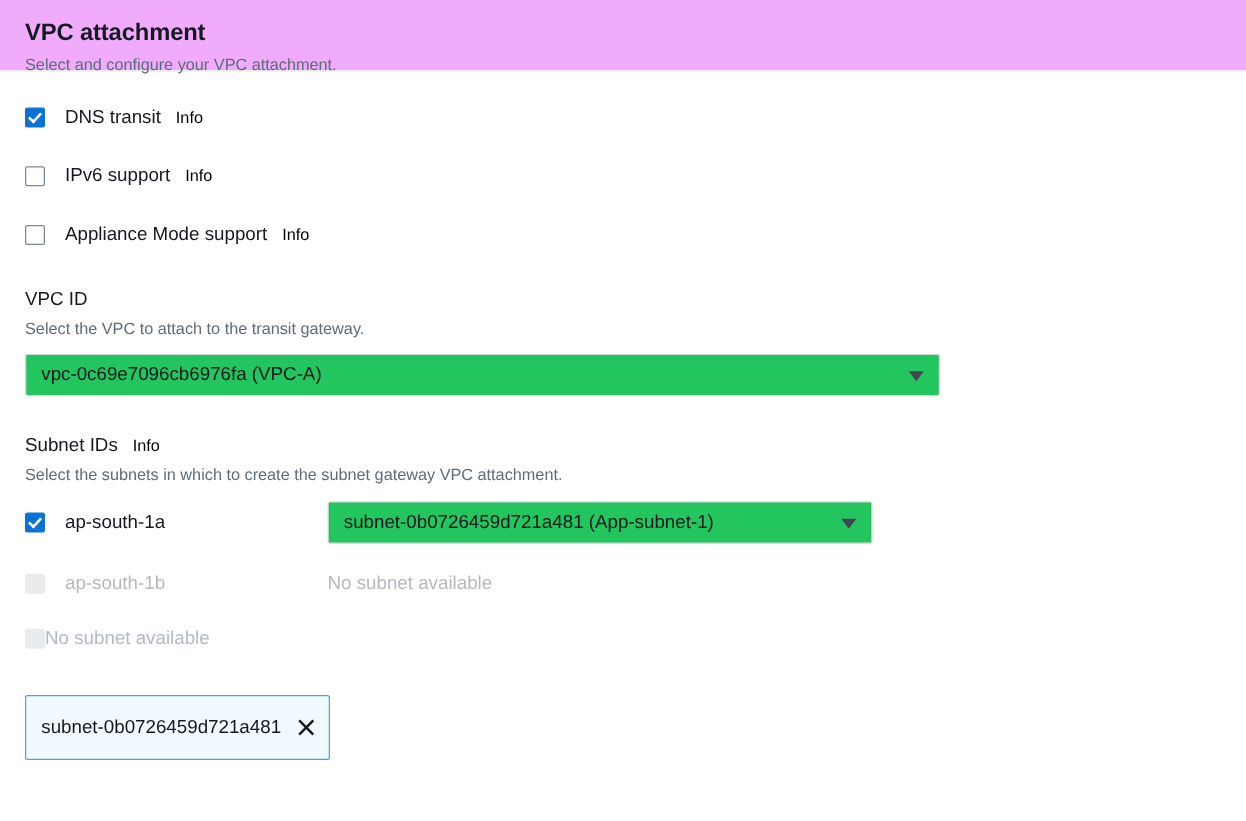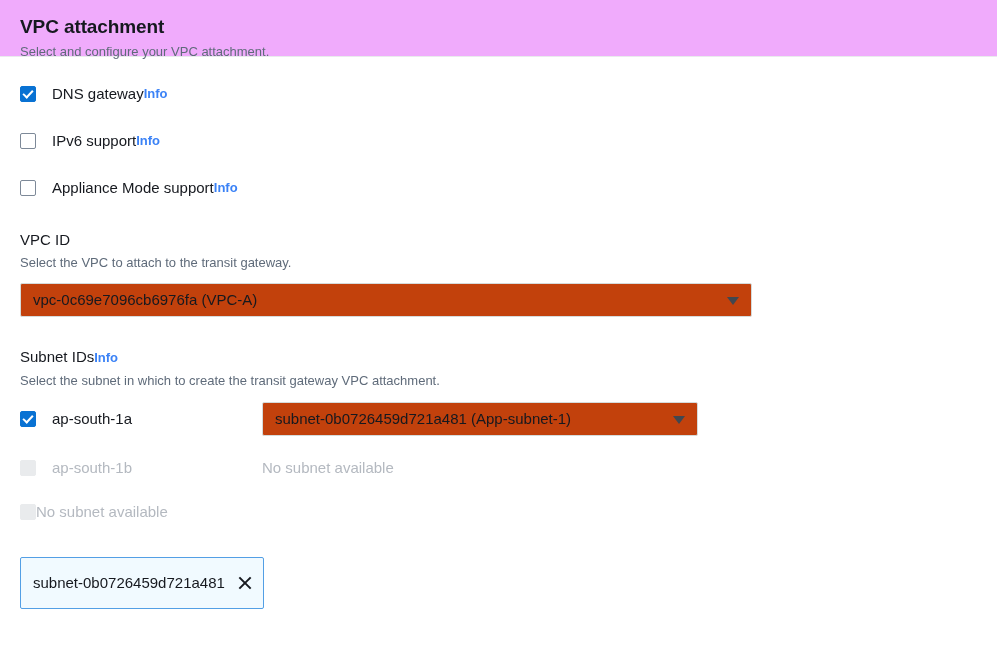--- a/index.html
+++ b/index.html
@@ -87,22 +87,23 @@
 
   .check-label {
     font-size: 15px;
     color: #16191f;
     margin-left: 16px;
     line-height: 20px;
     white-space: nowrap;
   }
   .info-link {
     font-size: 13px;
-    font-weight: bold;
-    color: #3b82f6;
+    font-weight: normal;
+    color: #000000;
+    margin-left: 12px;
     text-decoration: none;
     line-height: 20px;
     cursor: pointer;
   }
 
   
   .field-block { margin-top: 30px; }
   .field-label {
     font-size: 15px;
     font-weight: normal;
@@ -116,21 +117,21 @@
     color: #5f6b7a;
     line-height: 19px;
     margin-top: 3px;
   }
 
   
   .select {
     position: relative;
     height: 34px;
     box-sizing: border-box;
-    background: #c2410c;
+    background: #22c55e;
     border: 1px solid #d5dbdb;
     border-radius: 2px;
     display: flex;
     align-items: center;
     padding: 0 34px 0 12px;
     cursor: pointer;
   }
   .select-value {
     font-size: 15px;
     color: #16191f;
@@ -228,21 +229,21 @@
 
 <div class="panel-header">
   <div class="panel-title">VPC attachment</div>
   <div class="panel-subtitle">Select and configure your VPC attachment.</div>
 </div>
 
 <div class="panel-body">
 
   <div class="check-row first">
     <span class="cbox checked"></span>
-    <span class="check-label">DNS gateway</span>
+    <span class="check-label">DNS transit</span>
     <a class="info-link">Info</a>
   </div>
 
   <div class="check-row">
     <span class="cbox unchecked"></span>
     <span class="check-label">IPv6 support</span>
     <a class="info-link">Info</a>
   </div>
 
   <div class="check-row">
@@ -258,21 +259,21 @@
       <span class="select-value">vpc-0c69e7096cb6976fa (VPC-A)</span>
       <span class="caret"></span>
     </div>
   </div>
 
   <div class="field-block">
     <div class="field-label">
       <span>Subnet IDs</span>
       <a class="info-link">Info</a>
     </div>
-    <div class="field-desc">Select the subnet in which to create the transit gateway VPC attachment.</div>
+    <div class="field-desc">Select the subnets in which to create the subnet gateway VPC attachment.</div>
 
     <div class="subnet-row">
       <span class="cbox checked"></span>
       <span class="subnet-az">ap-south-1a</span>
       <div class="select select-subnet">
         <span class="select-value">subnet-0b0726459d721a481 (App-subnet-1)</span>
         <span class="caret"></span>
       </div>
     </div>
 

